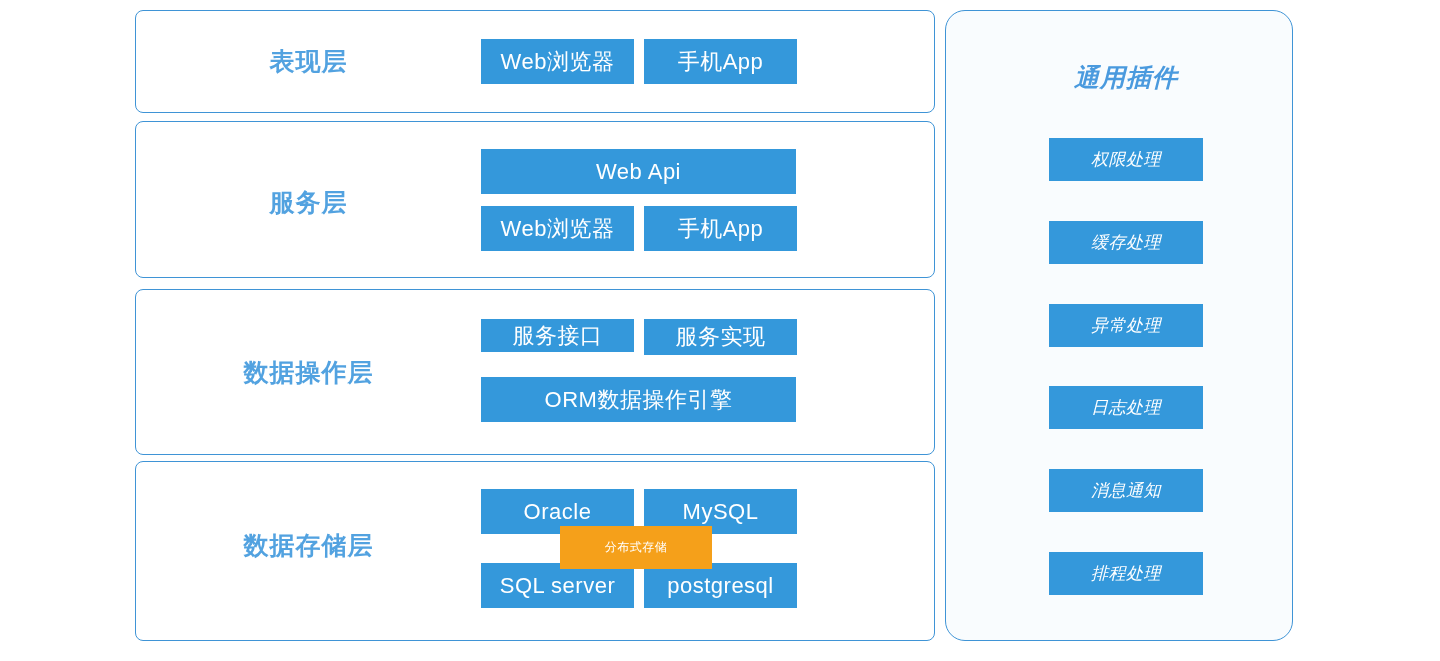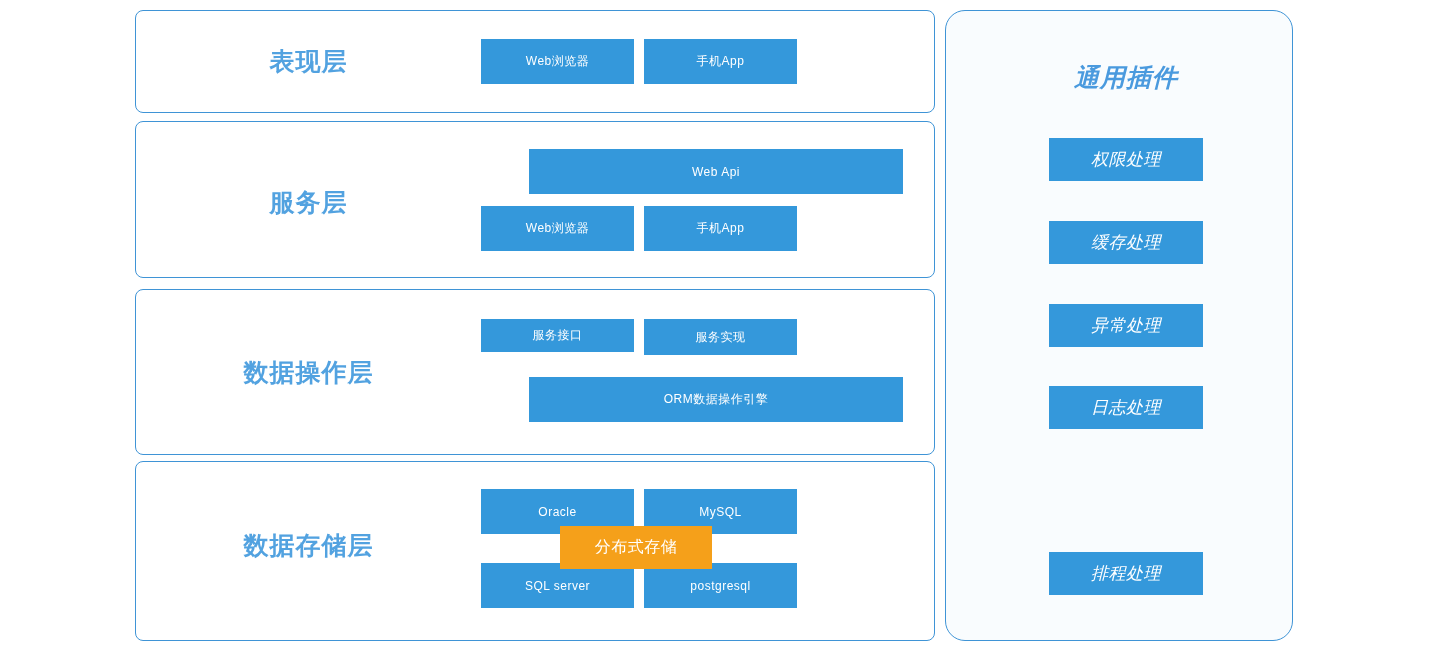--- a/index.html
+++ b/index.html
@@ -46,34 +46,34 @@
     white-space: nowrap;
     transform: translateY(-50%);
   }
 
   
   .node {
     position: absolute;
     box-sizing: border-box;
     background: #3498db;
     color: #ffffff;
-    font-size: 12px;
+    font-size: 22px;
     display: flex;
     align-items: center;
     justify-content: center;
     white-space: nowrap;
     letter-spacing: 0.5px;
   }
-  .node.wide  { width: 374px; margin-left: 48px; }
+  .node.wide  { width: 315px; }
   .node.half  { width: 153px; }
 
   .node.accent {
     background: #f5a01a;
     z-index: 5;
-    font-size: 16px;
+    font-size: 12px;
   }
 
   
   #plugins-panel {
     position: absolute;
     left: 945px;
     top: 10px;
     width: 348px;
     height: 631px;
     box-sizing: border-box;
@@ -146,16 +146,17 @@
     <div class="node accent" style="left:424px; top:64px; width:152px; height:43px;">分布式存储</div>
   </div>
 
   <div id="plugins-panel">
     <div id="plugins-title">通用插件</div>
 
     <div class="plugin-node" style="top:127px;">权限处理</div>
     <div class="plugin-node" style="top:210px;">缓存处理</div>
     <div class="plugin-node" style="top:293px;">异常处理</div>
     <div class="plugin-node" style="top:375px;">日志处理</div>
+    <div class="plugin-node" style="top:458px;">消息通知</div>
     <div class="plugin-node" style="top:541px;">排程处理</div>
   </div>
 
 </div>
 
 </body></html>

